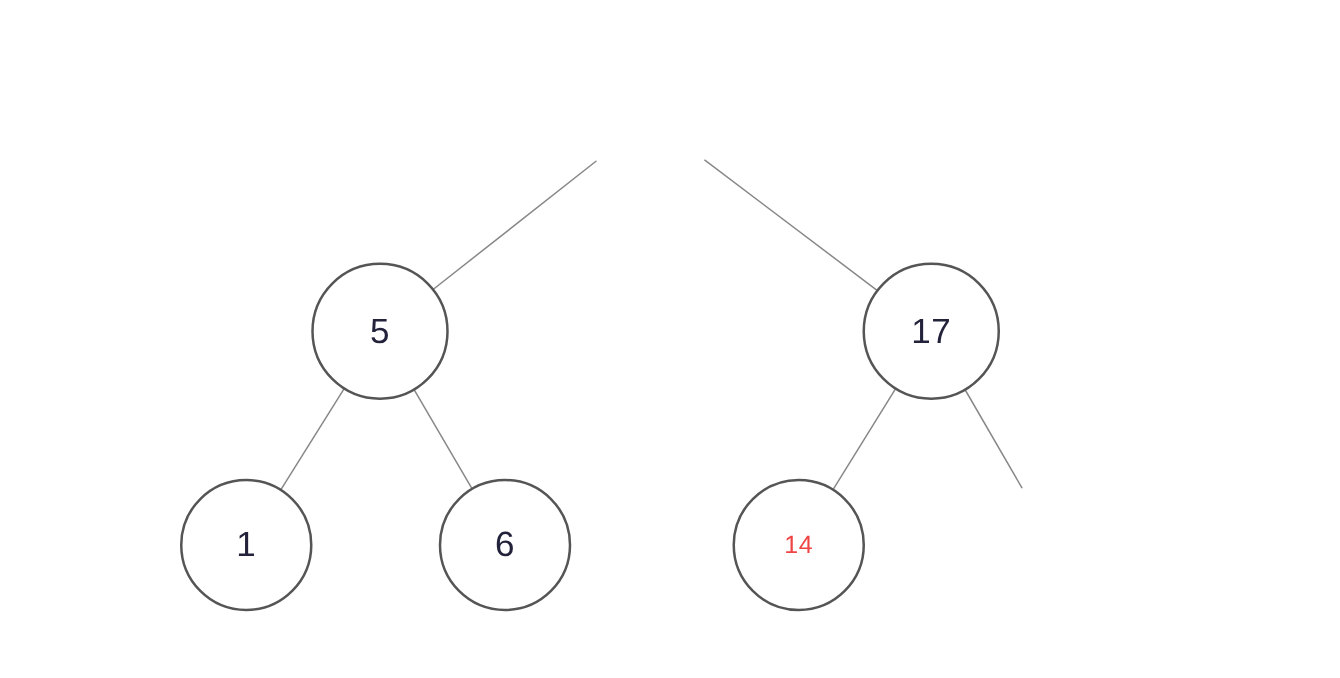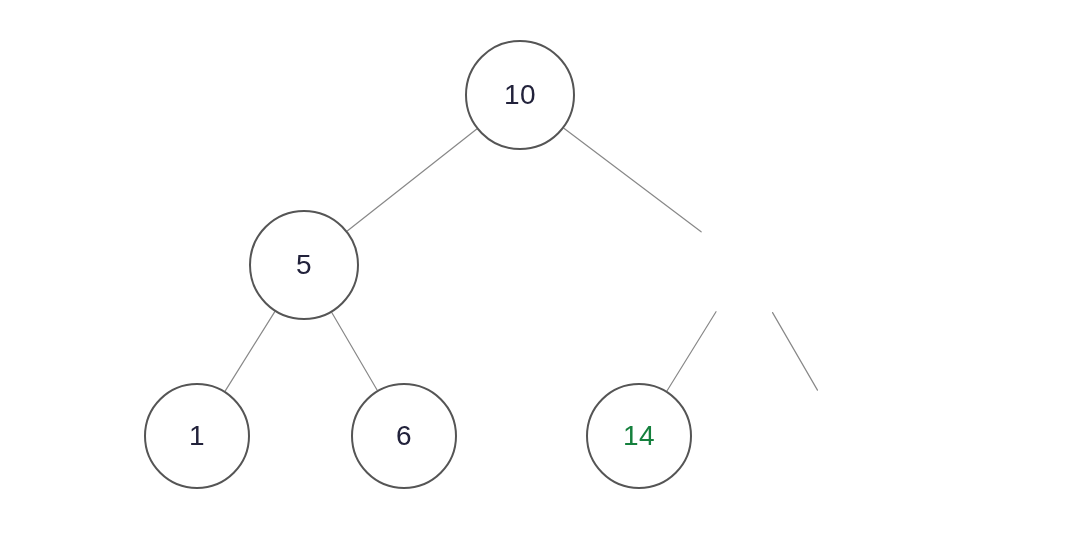--- a/index.html
+++ b/index.html
@@ -46,28 +46,28 @@
 
 <div id="tree-figure">
   <svg id="edge-layer" viewBox="0 0 1072 542" width="1072" height="542" xmlns="http://www.w3.org/2000/svg">
       <line x1="476.78" y1="129.02" x2="347.22" y2="230.98" stroke="#888888" stroke-width="1.2" stroke-linecap="round"></line>
       <line x1="563.88" y1="128.16" x2="701.12" y2="231.84" stroke="#888888" stroke-width="1.2" stroke-linecap="round"></line>
       <line x1="274.83" y1="311.62" x2="225.11" y2="391.07" stroke="#888888" stroke-width="1.2" stroke-linecap="round"></line>
       <line x1="331.76" y1="312.48" x2="377.24" y2="390.25" stroke="#888888" stroke-width="1.2" stroke-linecap="round"></line>
       <line x1="716.02" y1="311.75" x2="666.92" y2="390.95" stroke="#888888" stroke-width="1.2" stroke-linecap="round"></line>
       <line x1="772.56" y1="312.60" x2="817.45" y2="390.13" stroke="#888888" stroke-width="1.2" stroke-linecap="round"></line>
     </svg>
-<div class="tree-node" style="left: 465px; top: 40px; width: 110px; height: 110px; border: 2px solid rgb(85, 85, 85); background: rgb(255, 255, 255);">
-      <span class="node-label" style="color: rgb(34, 34, 59); font-size: 28px;">10</span>
-    </div>
     <div class="tree-node" style="left: 249px; top: 210px; width: 110px; height: 110px; border: 2px solid rgb(85, 85, 85); background: rgb(255, 255, 255);">
       <span class="node-label" style="color: rgb(34, 34, 59); font-size: 28px;">5</span>
+    </div>
+    <div class="tree-node" style="left: 690px; top: 210px; width: 110px; height: 110px; border: 2px solid rgb(85, 85, 85); background: rgb(255, 255, 255);">
+      <span class="node-label" style="color: rgb(34, 34, 59); font-size: 28px;">17</span>
     </div>
     <div class="tree-node" style="left: 144px; top: 383px; width: 106px; height: 106px; border: 2px solid rgb(85, 85, 85); background: rgb(255, 255, 255);">
       <span class="node-label" style="color: rgb(34, 34, 59); font-size: 28px;">1</span>
     </div>
     <div class="tree-node" style="left: 351px; top: 383px; width: 106px; height: 106px; border: 2px solid rgb(85, 85, 85); background: rgb(255, 255, 255);">
       <span class="node-label" style="color: rgb(34, 34, 59); font-size: 28px;">6</span>
     </div>
     <div class="tree-node" style="left: 586px; top: 383px; width: 106px; height: 106px; border: 2px solid rgb(85, 85, 85); background: rgb(255, 255, 255);">
-      <span class="node-label" style="color: #15803d; font-size: 28px;">14</span>
+      <span class="node-label" style="color: #ef4444; font-size: 20px;">14</span>
     </div>
   </div>
 
 </body></html>

